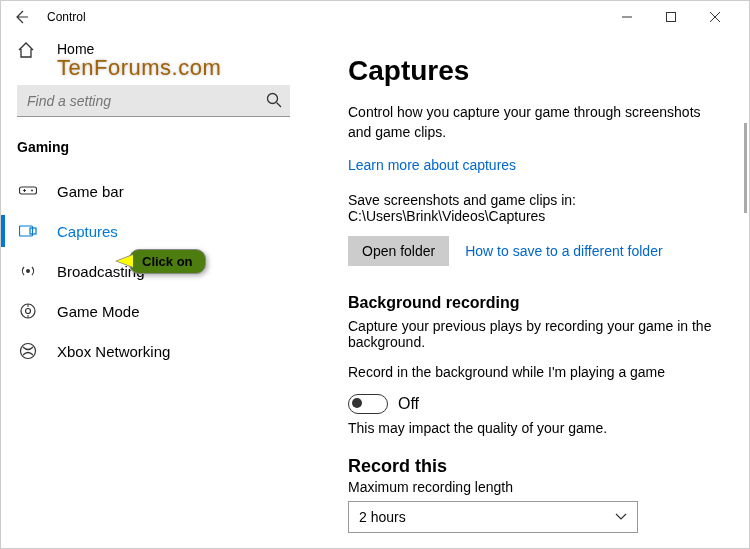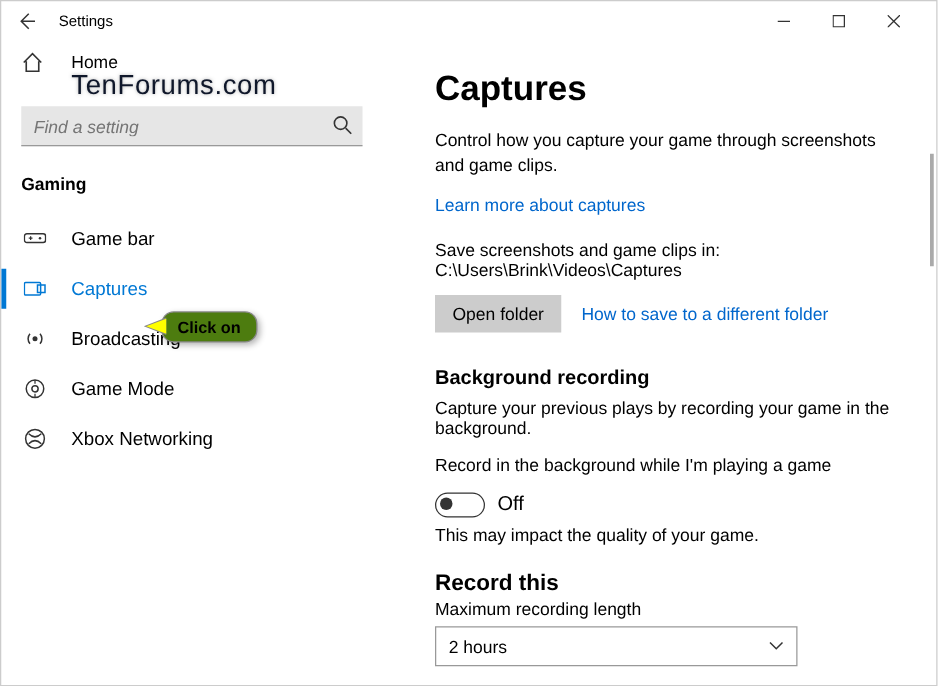--- a/index.html
+++ b/index.html
@@ -37,33 +37,33 @@
 .impact { font-size: 14px; margin-bottom: 20px; margin-top:6px; }
 .record-this { font-size: 18px; font-weight: 600; margin-bottom: 2px; }
 .max-len { font-size: 14px; margin-bottom: 6px; }
 .dropdown { width: 290px; height: 32px; border: 1px solid #999; display: flex; align-items: center; justify-content: space-between; padding: 0 10px; font-size: 14px; }
 .dropdown .chev { font-size: 12px; }
 .scroll-indicator { position: absolute; right: 2px; top: 90px; width: 3px; height: 90px; background: #aaa; }
 .callout { position: absolute; left: 128px; top: 216px; }
 .callout-bubble { background: #4d7c0f; border: 1px solid #888; border-radius: 10px; padding: 4px 12px; font-size: 13px; font-weight: 600; color: #000; box-shadow: 2px 2px 5px rgba(0,0,0,0.3); position: relative; }
 .callout-bubble::before { content:""; position:absolute; left:-22px; top:4px; border: 7px solid transparent; border-right: 18px solid #888; }
 .callout-bubble::after { content:""; position:absolute; left:-19px; top:5px; border: 6px solid transparent; border-right: 16px solid #ffff00; }
-.watermark { position: absolute; left: 56px; top: 54px; font-size: 22px; color:#0f172a; font-weight: 500; text-shadow: 0 0 3px rgba(100,100,100,0.5); letter-spacing: 0.5px; pointer-events:none; }
+.watermark { position: absolute; left: 56px; top: 54px; font-size: 22px; color:#a16207; font-weight: 500; text-shadow: 0 0 3px rgba(100,100,100,0.5); letter-spacing: 0.5px; pointer-events:none; }
 svg { display:block; }
 </style>
 </head>
 <body>
 
 <div class="titlebar">
   <div class="title-back">
     <svg width="16" height="16" viewBox="0 0 16 16">
         <path d="M10 2 L4 8 L10 14 M4 8 H15" stroke="#333" stroke-width="1.2" fill="none"></path>
       </svg>
   </div>
-  <div class="title-text">Settings</div>
+  <div class="title-text">Control</div>
   <div class="title-controls">
     <div>
         <svg width="10" height="10">
           <line x1="0" y1="5" x2="10" y2="5" stroke="#333" stroke-width="1"></line>
         </svg>
       </div>
     <div>
         <svg width="10" height="10">
           <rect x="0.5" y="0.5" width="9" height="9" fill="none" stroke="#333" stroke-width="1"></rect>
         </svg>

